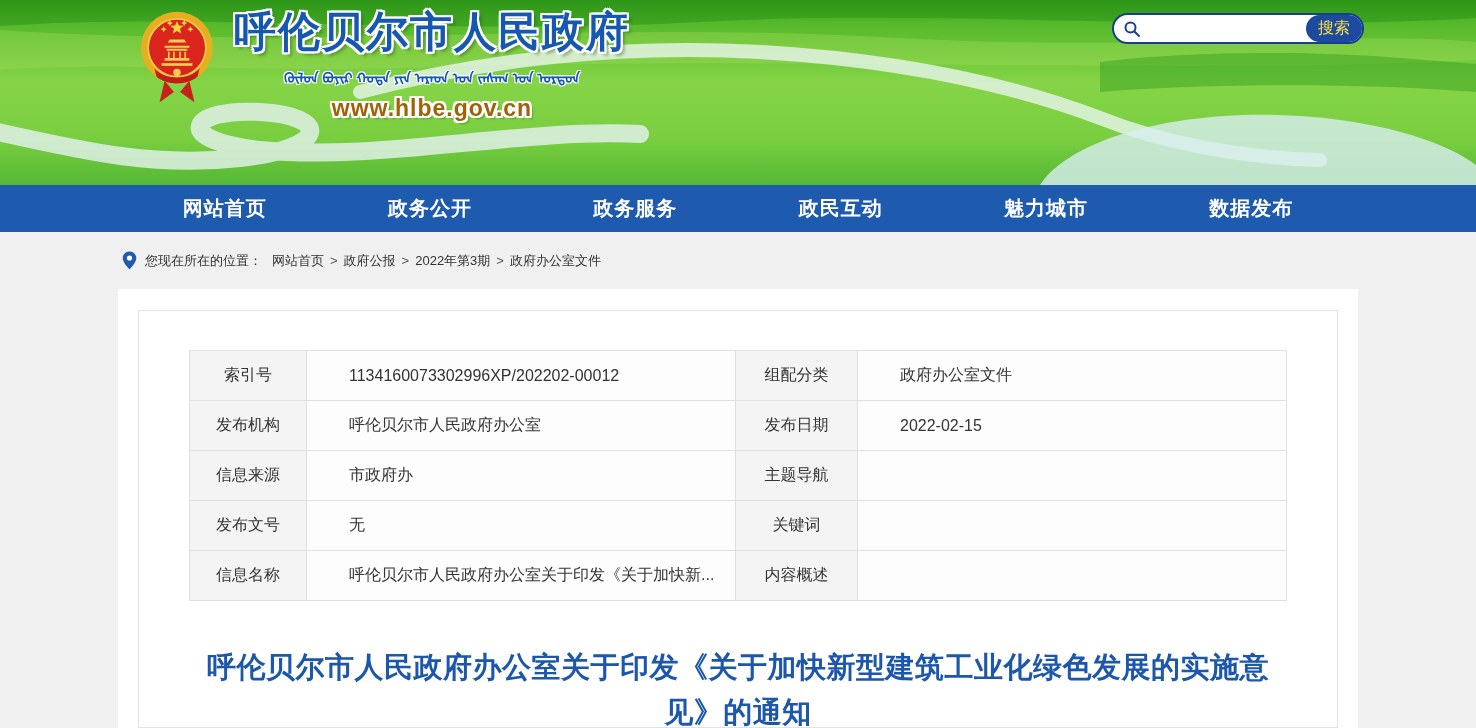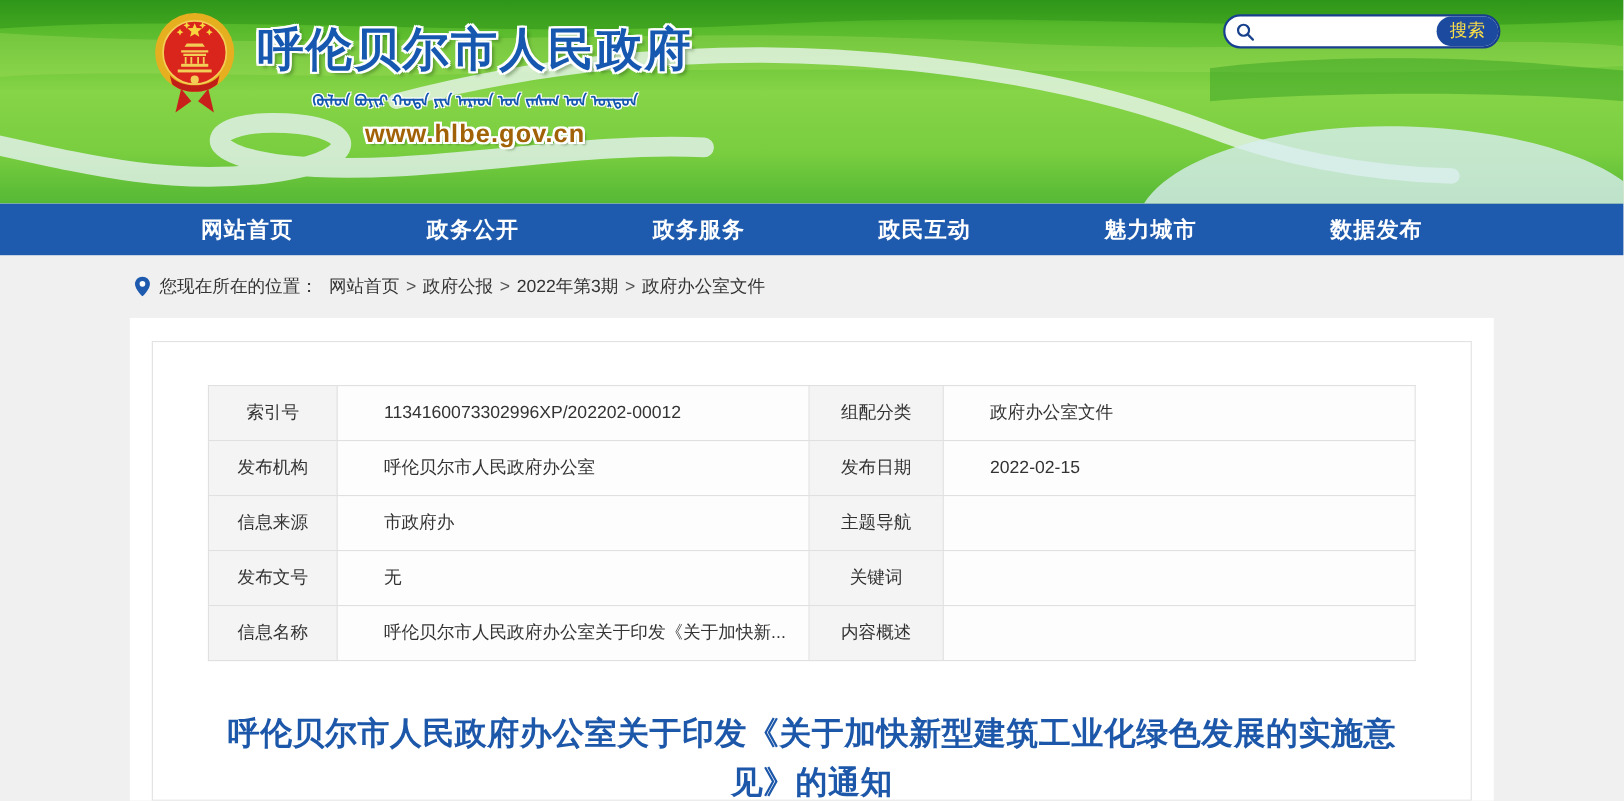--- a/index.html
+++ b/index.html
@@ -7,21 +7,21 @@
     width: 1476px; height: 728px; overflow: hidden;
     background: #f0f0f0;
     font-family: "Liberation Sans", "DejaVu Sans", sans-serif;
     color: #333;
   }
 
   
   .banner { position: relative; width: 1476px; height: 185px; overflow: hidden; }
   .banner-bg { position: absolute; inset: 0; width: 100%; height: 100%; }
   .emblem { position: absolute; left: 140px; top: 8px; width: 74px; height: 98px; }
-  .site-block { position: absolute; left: 222px; top: 4px; width: 420px; text-align: center; margin-top: 13px; }
+  .site-block { position: absolute; left: 222px; top: 4px; width: 420px; text-align: center; }
   .site-title {
     font-size: 42px; font-weight: bold; color: #1658b0; letter-spacing: 2px;
     text-shadow: -2px -2px 0 #fff, 2px -2px 0 #fff, -2px 2px 0 #fff, 2px 2px 0 #fff,
                  -2px 0 0 #fff, 2px 0 0 #fff, 0 -2px 0 #fff, 0 2px 0 #fff,
                  4px 4px 3px rgba(20,60,10,.35);
     white-space: nowrap;
   }
   .mongolian {
     margin-top: 5px; font-size: 14px; font-weight: bold; color: #1658b0;
     letter-spacing: 6px; line-height: 26px; height: 28px; overflow: hidden;
@@ -54,21 +54,21 @@
   .navbar { width: 1476px; height: 47px; background: #1e5aad; }
   .nav-inner { width: 1232px; height: 100%; margin: 0 auto; display: flex; }
   .nav-item {
     flex: 1; display: flex; align-items: center; justify-content: center;
     color: #fff; font-size: 20px; font-weight: bold; letter-spacing: 1px; cursor: pointer;
   }
 
   
   .breadcrumb-bar {
     width: 1232px; height: 57px; margin: 0 auto;
-    display: flex; align-items: center; font-size: 16px; color: #333;
+    display: flex; align-items: center; font-size: 13px; color: #333;
   }
   .pin-icon { display: flex; margin-right: 8px; }
   .crumb-prefix { margin-right: 6px; }
   .crumb-link { cursor: pointer; margin: 0 4px; }
   .crumb-sep { color: #555; margin: 0 2px; }
 
   
   .card {
     width: 1240px; margin: 0 auto; background: #fff;
     height: 439px; padding: 21px 20px 0 20px;

